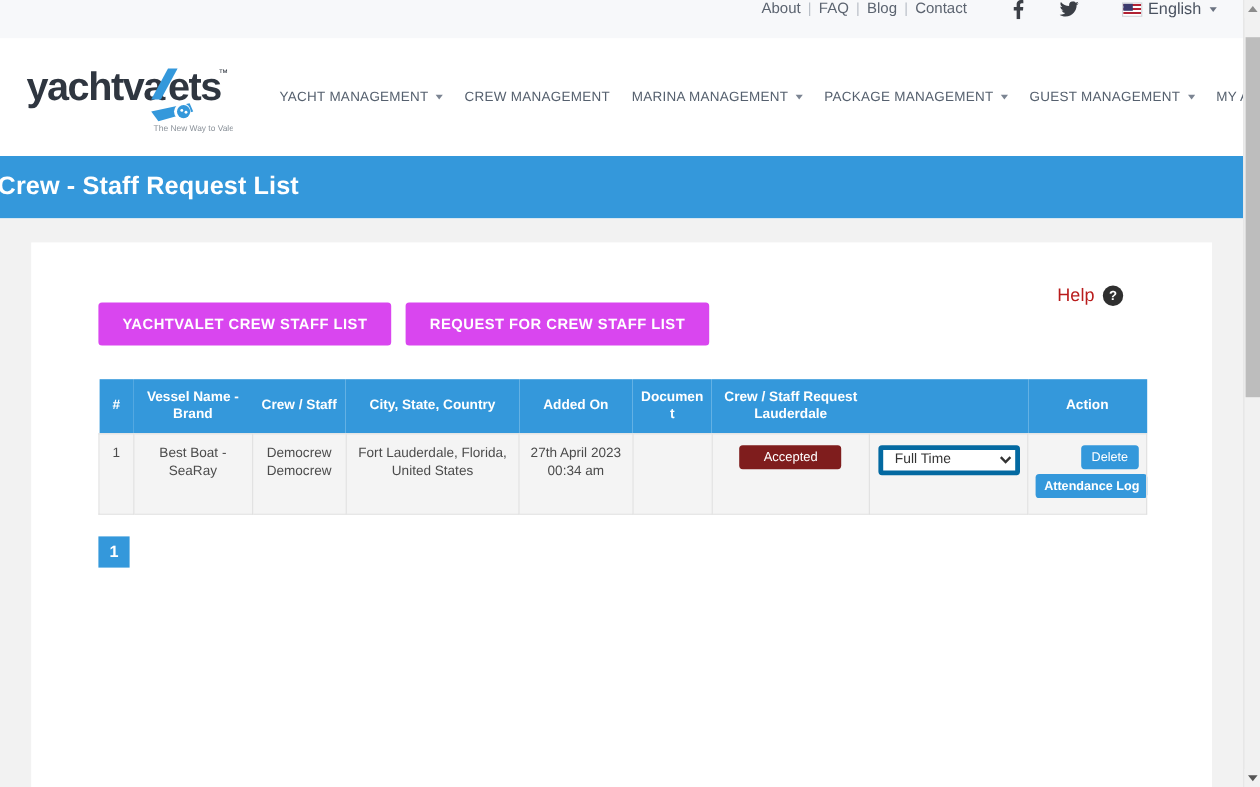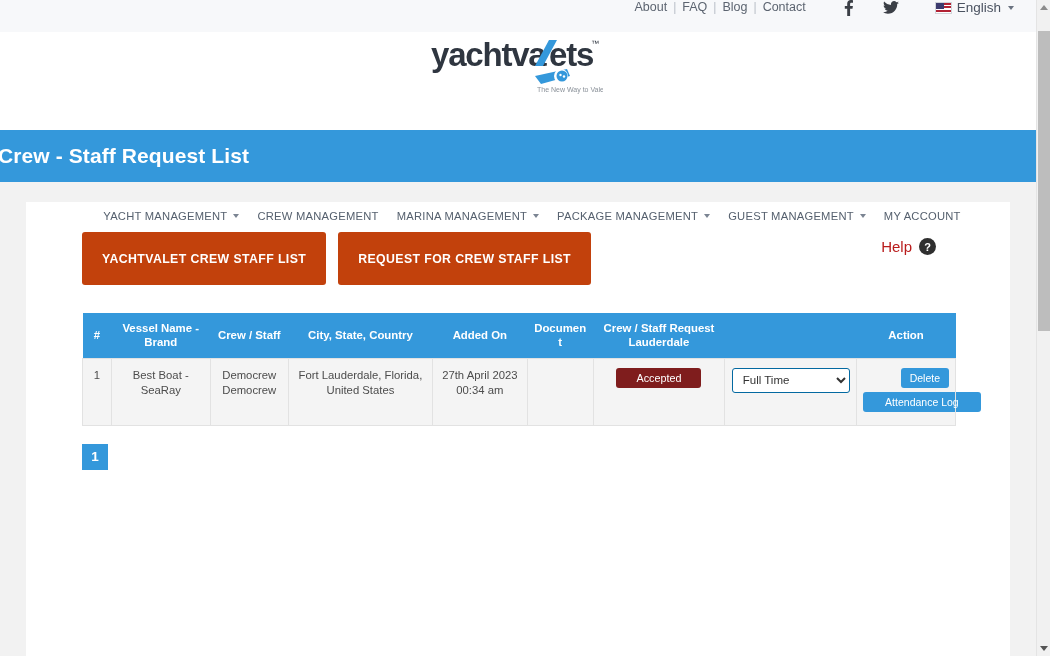--- a/index.html
+++ b/index.html
@@ -78,21 +78,20 @@
     margin-left: 2px;
   }
 
   
   .header {
     height: 98px;
     background: #ffffff;
     display: flex;
     align-items: center;
     padding: 0 24px 0 22px;
-    flex-direction: column;
   }
   .logo { width: 172px; flex: 0 0 172px; }
   .logo svg { display: block; }
 
   .mainnav {
     flex: 1;
     display: flex;
     align-items: center;
     gap: 0px;
     margin-left: 30px;
@@ -142,32 +141,33 @@
   }
 
   .card-top {
     display: flex;
     align-items: flex-start;
     justify-content: space-between;
     padding: 0 26px 0 28px;
   }
   .tab-buttons { display: flex; gap: 12px; }
   .tab-btn {
-    background: #c2410c;
+    background: #d946ef;
     color: #ffffff;
     border: none;
     border-radius: 3px;
-    height: 53px;
+    height: 36px;
     padding: 0 20px;
     font-size: 12.3px;
     font-weight: bold;
     letter-spacing: 0.4px;
     cursor: pointer;
     font-family: "Liberation Sans", sans-serif;
     white-space: nowrap;
+    margin-top: 20px;
   }
   .help {
     display: flex; align-items: center; gap: 7px;
     margin-top: 6px;
     margin-right: 20px;
   }
   .help-label { font-size: 15px; color: #b91c1c; }
   .help-icon {
     width: 17px; height: 17px; border-radius: 50%;
     background: #2f2f2f; color: #ffffff;
@@ -215,40 +215,40 @@
     padding: 3px 20px;
     border-radius: 3px;
     white-space: nowrap;
   }
   select.shift-select {
     width: 118px;
     height: 25px;
     font-size: 11.5px;
     font-family: "Liberation Sans", sans-serif;
     color: #333;
-    border: 1px solid #0369a1;
+    border: 4px solid #0369a1;
     border-radius: 3px;
     background: #ffffff;
     padding-left: 6px;
   }
   .action-col { text-align: center; }
   .act-btn {
     display: block;
     margin: 0 0 4px auto;
     background: #3498db;
     color: #ffffff;
     border: none;
     border-radius: 3px;
     font-size: 10.5px;
     padding: 4px 9px;
     cursor: pointer;
     font-family: "Liberation Sans", sans-serif;
     white-space: nowrap;
   }
-  .act-btn.wide { padding: 4px 22px; }
+  .act-btn.wide { padding: 4px 7px; font-weight: bold; }
 
   
   .pagination { padding: 18px 0 0 28px; display: flex; gap: 4px; }
   .page-box {
     width: 26px; height: 26px;
     background: #3498db;
     color: #ffffff;
     font-size: 13.5px;
     font-weight: bold;
     display: flex; align-items: center; justify-content: center;

